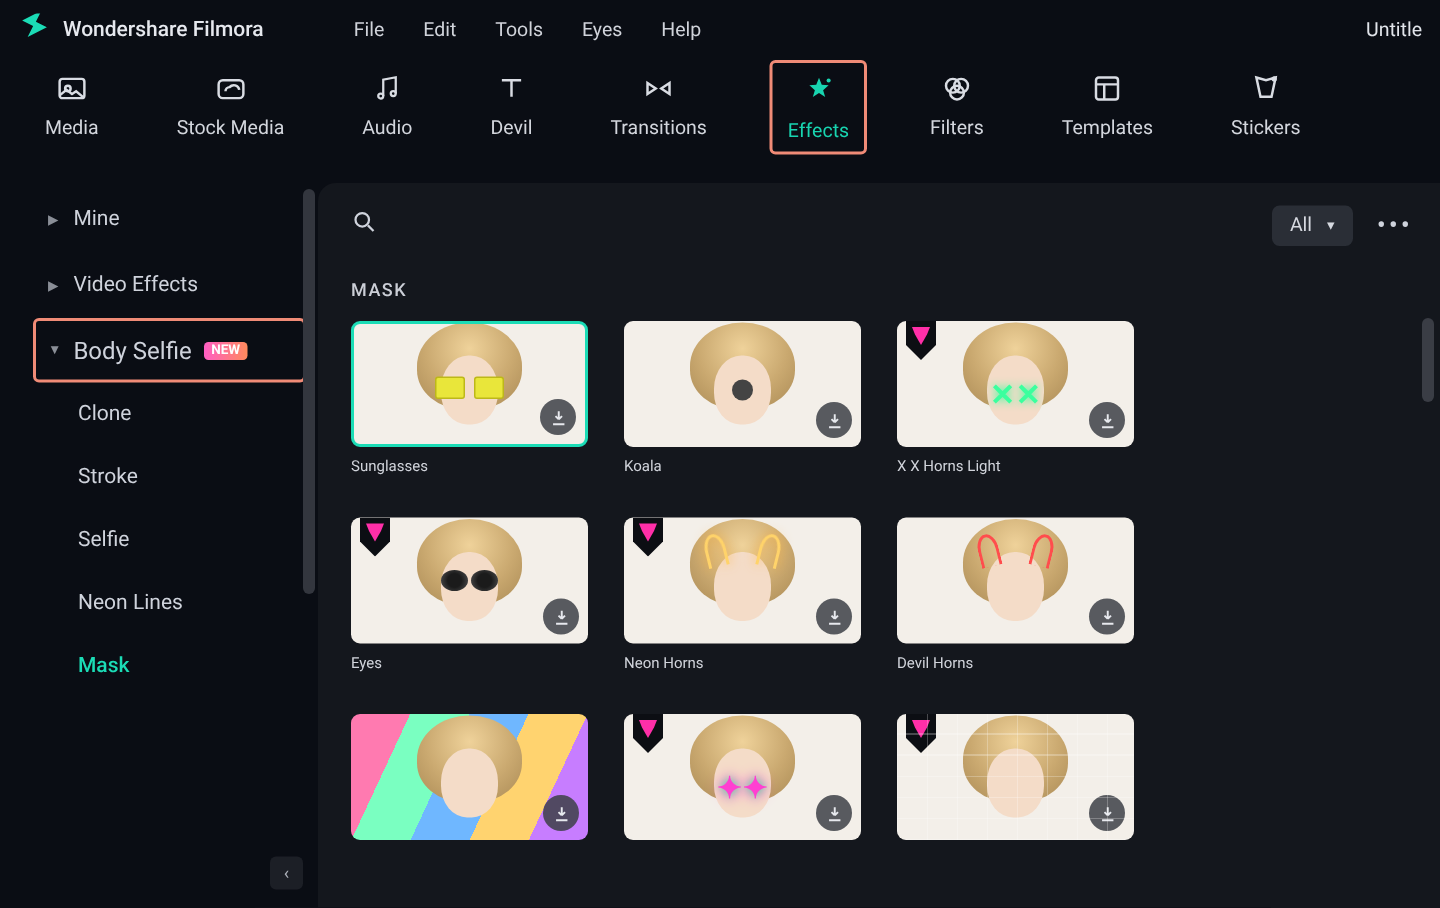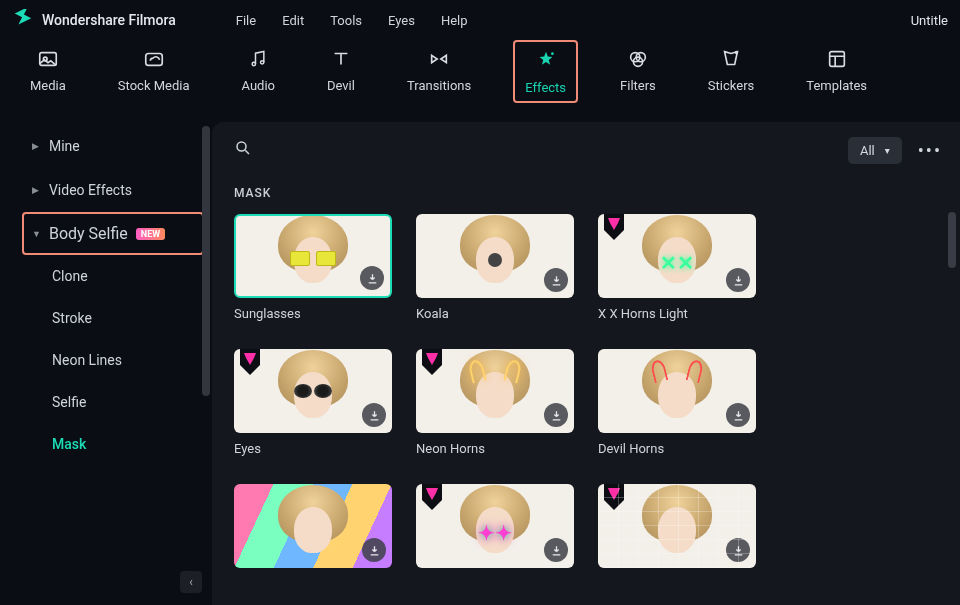--- a/index.html
+++ b/index.html
@@ -45,21 +45,21 @@
     .filter-dd { background:#2a2e36; border-radius:5px; padding:6px 12px; display:flex; align-items:center; gap:10px; font-size:13px; color:#d6d9e0; cursor:pointer; }
     .more-btn { color:#cfd3dc; cursor:pointer; font-size:18px; letter-spacing:2px; }
     .section-title { font-size:12px; letter-spacing:1px; color:#cbced6; margin:22px 0 14px 0; font-weight:500; }
 
     .grid { display:grid; grid-template-columns:repeat(3,158px); gap:28px 24px; }
     .card { display:flex; flex-direction:column; gap:8px; }
     .thumb { width:158px; height:84px; background:#f3efe9; border-radius:6px; position:relative; overflow:hidden; display:flex; align-items:center; justify-content:center; }
     .thumb.selected { border:2px solid #1bdcb6; }
     .dl-btn { position:absolute; right:6px; bottom:6px; width:24px; height:24px; background:rgba(60,63,70,.85); border-radius:50%; display:flex; align-items:center; justify-content:center; color:#e7e9ee; }
     .gem { position:absolute; left:6px; top:0; }
-    .card-label { font-size:13px; color:#d1d4db; }
+    .card-label { font-size:10px; color:#d1d4db; }
     .face { width:62px; height:70px; position:relative; }
     .hair { position:absolute; top:-6px; left:-4px; width:70px; height:58px; border-radius:50% 50% 45% 45%; background:radial-gradient(circle at 50% 30%, #efd29a 0%, #caa970 55%, #a98954 100%); }
     .facecirc { position:absolute; top:16px; left:12px; width:38px; height:46px; background:#f4dcc8; border-radius:48% 48% 46% 46%; }
     .glasses { position:absolute; top:30px; left:8px; width:46px; height:16px; }
     .lens { position:absolute; width:20px; height:15px; background:#e9e63a; border:1px solid #bdb818; border-radius:2px; }
     .lens.l { left:0; } .lens.r { right:0; }
     .xx { position:absolute; top:30px; font-size:20px; font-weight:900; color:#3bff9e; text-shadow:0 0 6px #3bff9e; }
     .xx.l { left:14px; } .xx.r { right:14px; }
     .eyepatch { position:absolute; top:28px; width:18px; height:14px; background:radial-gradient(circle,#1b1b1b 40%,#555 100%); border-radius:50%; }
     .eyepatch.l { left:12px; } .eyepatch.r { right:12px; }
@@ -154,34 +154,34 @@
           <circle cx="9" cy="10" r="5"></circle>
           <circle cx="15" cy="10" r="5"></circle>
           <circle cx="12" cy="15" r="5"></circle>
         </svg>
       </span>
     <span class="tab-label">Filters</span>
   </div>
   <div class="tab">
     <span class="tab-icon">
         <svg width="22" height="22" viewBox="0 0 24 24" fill="none" stroke="currentColor" stroke-width="1.8">
+          <rect x="4" y="4" width="16" height="16" rx="2"></rect>
+          <path d="M4 9h16M10 9v11"></path>
+        </svg>
+      </span>
+    <span class="tab-label">Templates</span>
+  </div>
+  <div class="tab">
+    <span class="tab-icon">
+        <svg width="22" height="22" viewBox="0 0 24 24" fill="none" stroke="currentColor" stroke-width="1.8">
           <path d="M5 4l7 2 7-2-3 14H8z"></path>
           <circle cx="18" cy="5" r="1"></circle>
         </svg>
       </span>
     <span class="tab-label">Stickers</span>
-  </div>
-  <div class="tab">
-    <span class="tab-icon">
-        <svg width="22" height="22" viewBox="0 0 24 24" fill="none" stroke="currentColor" stroke-width="1.8">
-          <rect x="4" y="4" width="16" height="16" rx="2"></rect>
-          <path d="M4 9h16M10 9v11"></path>
-        </svg>
-      </span>
-    <span class="tab-label">Templates</span>
   </div>
 </div>
 
 <div class="body">
 
   <div class="sidebar">
     <div class="side-scroll"></div>
     <div class="side-group">
       <span class="tri">▶</span>
       <span>Mine</span>
@@ -190,22 +190,22 @@
       <span class="tri">▶</span>
       <span>Video Effects</span>
     </div>
     <div class="body-effects-box">
       <span class="tri">▼</span>
       <span>Body Selfie</span>
       <span class="new-badge">NEW</span>
     </div>
     <div class="side-sub">Clone</div>
     <div class="side-sub">Stroke</div>
+    <div class="side-sub">Selfie</div>
     <div class="side-sub">Neon Lines</div>
-    <div class="side-sub">Selfie</div>
     <div class="side-sub active">Mask</div>
     <div class="collapse-btn">
       <span>‹</span>
     </div>
   </div>
 
   <div class="main">
     <div class="main-top">
       <span class="search-icon">
         <svg width="18" height="18" viewBox="0 0 24 24" fill="none" stroke="currentColor" stroke-width="2">

